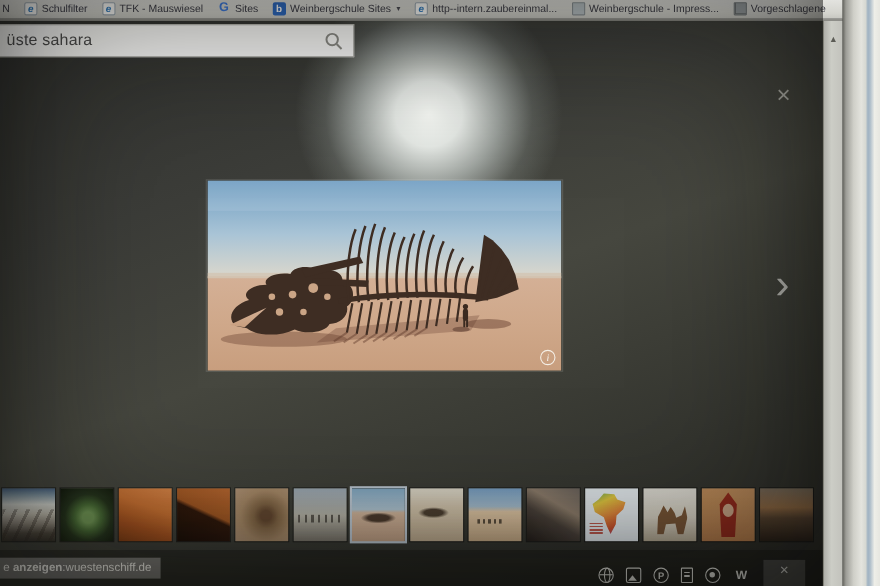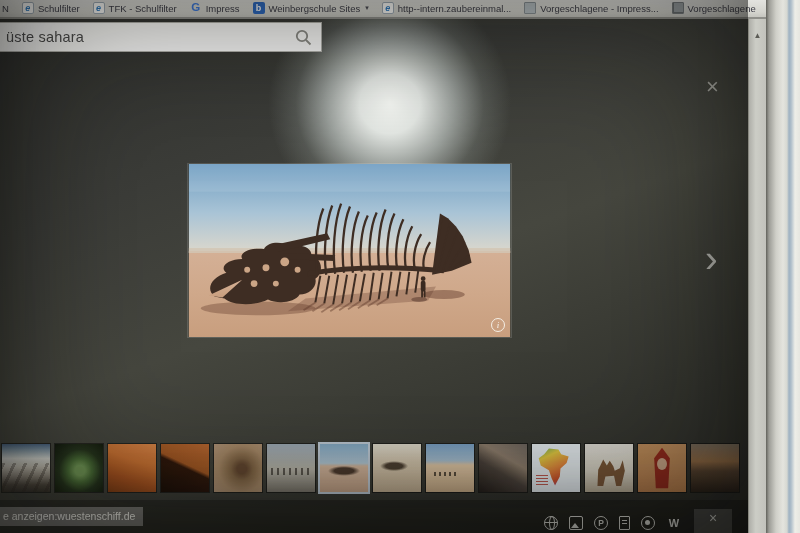--- a/index.html
+++ b/index.html
@@ -82,21 +82,21 @@
   .t13{background:linear-gradient(180deg,#c08850 0%,#b87840 100%);}
   .t13::before{content:"";position:absolute;left:10px;top:2px;width:28px;height:44px;background:#9e2616;
     clip-path:polygon(50% 4%,78% 28%,72% 96%,28% 96%,22% 28%);}
   .t13::after{content:"";position:absolute;left:19px;top:14px;width:10px;height:12px;border-radius:50%;background:#c9a07c;}
   .t14{background:linear-gradient(180deg,#7a6a56 0%,#95683c 36%,#58412c 56%,#2c2117 100%);}
 
   
   .bottom-bar{position:absolute;left:0;top:500px;width:748px;height:33px;z-index:2;background:rgba(12,12,10,0.32);}
   .status-tooltip{position:absolute;left:0;top:7px;background:#757470;color:#f2f1ea;
     font-size:10.5px;padding:3px 8px 4px 3px;white-space:nowrap;}
-  .status-tooltip b{font-weight:normal;}
+  .status-tooltip b{font-weight:bold;}
   .footer-icons{position:absolute;left:544px;top:16px;display:flex;gap:11px;align-items:flex-start;}
   .ficon{width:14px;height:14px;flex:none;position:relative;color:#d8d8d2;cursor:pointer;}
   .ficon.circ{border:1.5px solid #d8d8d2;border-radius:50%;font-size:8.5px;font-weight:bold;
     display:flex;align-items:center;justify-content:center;}
   .ficon.globe{border:1.5px solid #d8d8d2;border-radius:50%;}
   .ficon.globe::before{content:"";position:absolute;left:0;right:0;top:4.5px;height:1.5px;background:#d8d8d2;}
   .ficon.globe::after{content:"";position:absolute;left:3.5px;top:-1px;width:4px;height:12px;
     border:1.5px solid #d8d8d2;border-radius:50%;}
   .ficon.imgic{border:1.5px solid #d8d8d2;border-radius:2px;}
   .ficon.imgic::after{content:"";position:absolute;left:1px;bottom:1px;
@@ -124,38 +124,38 @@
 
   <div class="bookmarks-bar">
     <span class="bm-fragment">N</span>
     <div class="bm-items" id="bookmarks">
         <span class="bm-item">
           <span class="bm-icon ie-page-icon">e</span>
           <span class="bm-label">Schulfilter</span>
         </span>
         <span class="bm-item">
           <span class="bm-icon ie-page-icon">e</span>
-          <span class="bm-label">TFK - Schulfilter</span>
+          <span class="bm-label">TFK - Mauswiesel</span>
         </span>
         <span class="bm-item">
           <span class="bm-icon google-icon">G</span>
-          <span class="bm-label">Impress</span>
+          <span class="bm-label">Sites</span>
         </span>
         <span class="bm-item">
           <span class="bm-icon suggested-sites-icon">b</span>
           <span class="bm-label">Weinbergschule Sites</span>
           <span class="bm-dd">▾</span>
         </span>
         <span class="bm-item">
           <span class="bm-icon ie-page-icon">e</span>
           <span class="bm-label">http--intern.zaubereinmal...</span>
         </span>
         <span class="bm-item">
           <span class="bm-icon generic-page-icon"></span>
-          <span class="bm-label">Vorgeschlagene - Impress...</span>
+          <span class="bm-label">Weinbergschule - Impress...</span>
         </span>
         <span class="bm-item">
           <span class="bm-icon blog-icon"></span>
           <span class="bm-label">Vorgeschlagene</span>
         </span>
       </div>
   </div>
 
   <div class="overlay">
     <div class="flash"></div>

